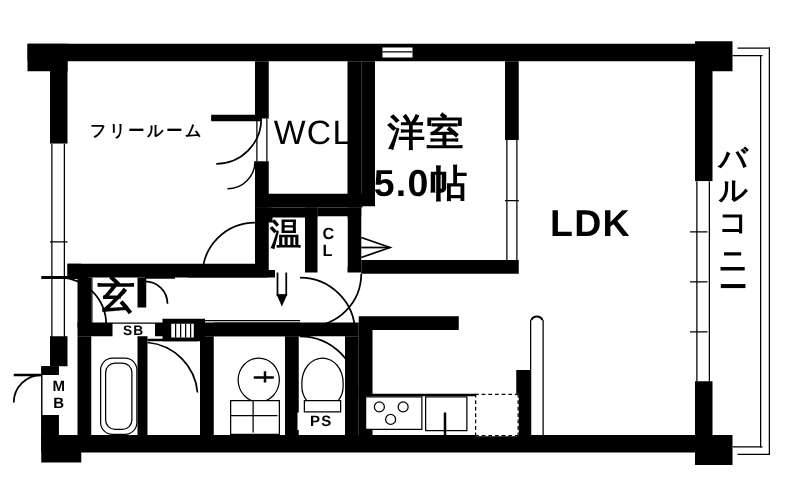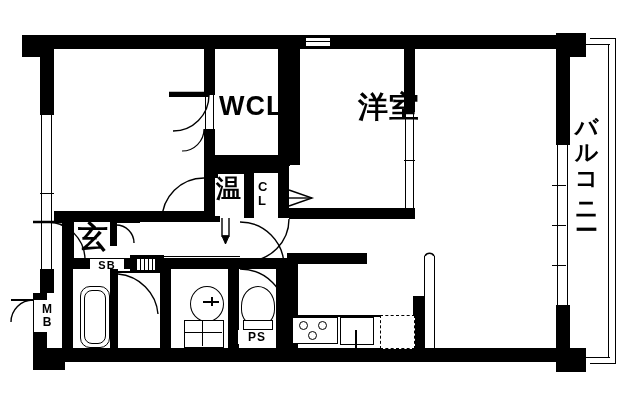--- a/index.html
+++ b/index.html
@@ -3,21 +3,21 @@
 <meta charset="utf-8">
 <style>
   html,body{margin:0;padding:0;background:#ffffff;}
   body{font-family:"Liberation Sans","DejaVu Sans",sans-serif;}
   #plan{position:relative;width:639px;height:401px;background:#ffffff;overflow:hidden;}
   .w{position:absolute;background:#000000;}
   .thin{position:absolute;background:#000000;}
   .white{position:absolute;background:#ffffff;}
   .lbl{position:absolute;color:#000;white-space:nowrap;line-height:1;}
   .big{font-size:30px;font-weight:700;letter-spacing:1px;}
-  .mid{font-size:27px;font-weight:700;letter-spacing:1px;}
+  .mid{font-size:27px;font-weight:400;letter-spacing:1px;}
   .sml{font-size:13px;font-weight:700;letter-spacing:2px;}
   .vert{writing-mode:vertical-rl;text-orientation:upright;font-size:23px;font-weight:700;letter-spacing:3px;}
   .fixture{position:absolute;border:1.6px solid #000;background:#fff;}
   .dash{position:absolute;border:1.6px dashed #000;background:#fff;}
   .svgov{position:absolute;left:0;top:0;width:639px;height:401px;pointer-events:none;}
   .boxlbl{position:absolute;background:#fff;color:#000;font-size:12px;font-weight:700;
           display:flex;align-items:center;justify-content:center;letter-spacing:1px;}
   .stack{position:absolute;background:#fff;color:#000;font-size:12px;font-weight:700;
          display:flex;flex-direction:column;align-items:center;justify-content:center;line-height:1.05;}
 </style>
@@ -133,25 +133,28 @@
   <div class="w" style="left:276px;top:269px;width:11px;height:80px;"></div>
   <div class="w" style="left:171px;top:258px;width:116px;height:11px;"></div>
 
   <div class="w" style="left:287px;top:253px;width:80px;height:11px;"></div>
   <div class="w" style="left:287px;top:264px;width:11px;height:85px;"></div>
 
   <div class="w" style="left:413px;top:296px;width:11px;height:53px;"></div>
   <div class="thin" style="left:424px;top:256px;width:1.4px;height:93px;"></div>
   <div class="thin" style="left:434px;top:256px;width:1.4px;height:93px;"></div>
 
+  <div class="lbl sml" style="left:72px;top:98px;">フリールーム</div>
 
   <div class="lbl mid" style="left:219px;top:93px;">WCL</div>
 
-  <div class="lbl big" style="left:310px;top:92px;margin-left:48px;">洋室</div>
-
+  <div class="lbl big" style="left:310px;top:92px;">洋室</div>
+  <div class="lbl big" style="left:299px;top:133px;">5.0帖</div>
+
+  <div class="lbl big" style="left:440px;top:165px;">LDK</div>
 
   <div class="lbl vert" style="left:575px;top:100px;">バルコニー</div>
 
   <div class="lbl" style="left:216px;top:176px;font-size:25px;font-weight:700;">温</div>
 
   <div class="stack" style="left:258px;top:175px;width:20px;height:38px;font-size:13px;align-items:flex-start;">
     <span>C</span>
     <span>L</span>
   </div>
 

